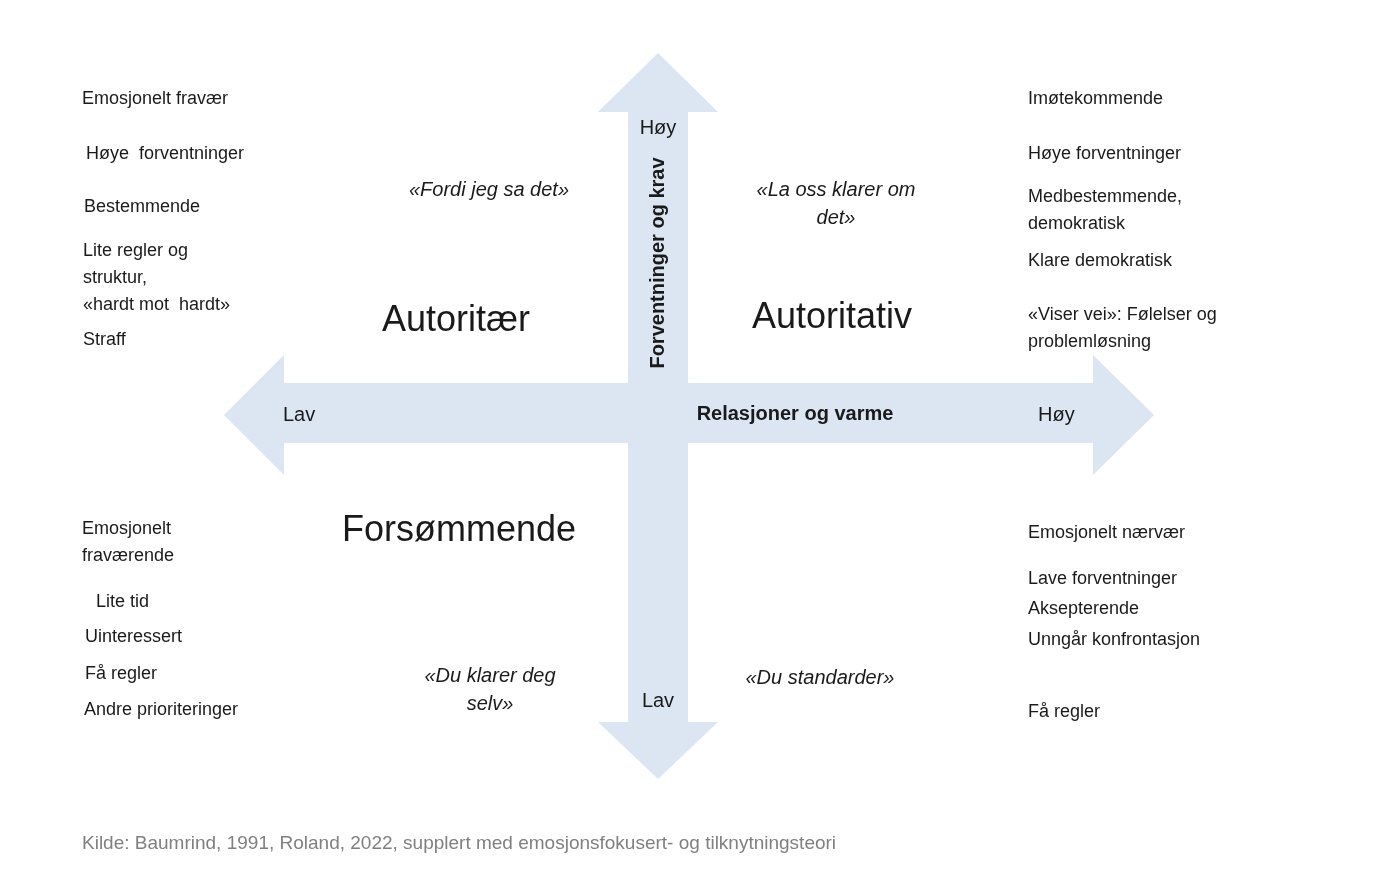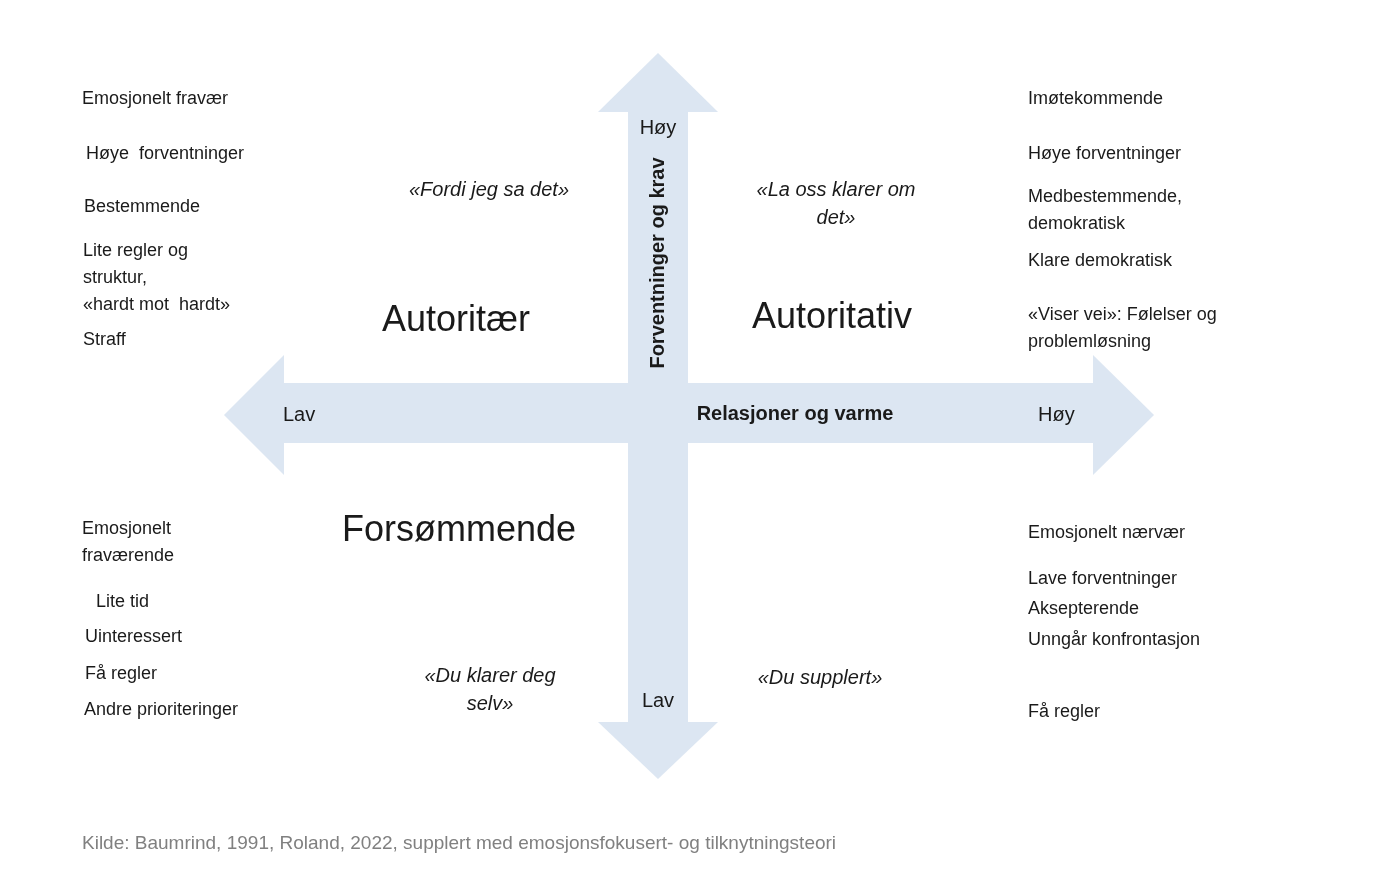--- a/index.html
+++ b/index.html
@@ -93,21 +93,21 @@
 
 
   <div class="abs quote" style="left:364px; top:175px;">«Fordi jeg sa det»</div>
 
   <div class="abs quote" style="left:711px; top:175px;">«La oss klarer om
 det»</div>
 
   <div class="abs quote" style="left:365px; top:661px;">«Du klarer deg
 selv»</div>
 
-  <div class="abs quote" style="left:695px; top:663px;">«Du supplert»</div>
+  <div class="abs quote" style="left:695px; top:663px;">«Du standarder»</div>
 
   <div class="abs trait" style="left:82px; top:85px;">Emosjonelt fravær</div>
   <div class="abs trait" style="left:86px; top:140px;">Høye  forventninger</div>
   <div class="abs trait" style="left:84px; top:193px;">Bestemmende</div>
   <div class="abs trait" style="left:83px; top:237px;">Lite regler og
 struktur,
 «hardt mot  hardt»</div>
   <div class="abs trait" style="left:83px; top:326px;">Straff</div>
 
   <div class="abs trait" style="left:1028px; top:85px;">Imøtekommende</div>

